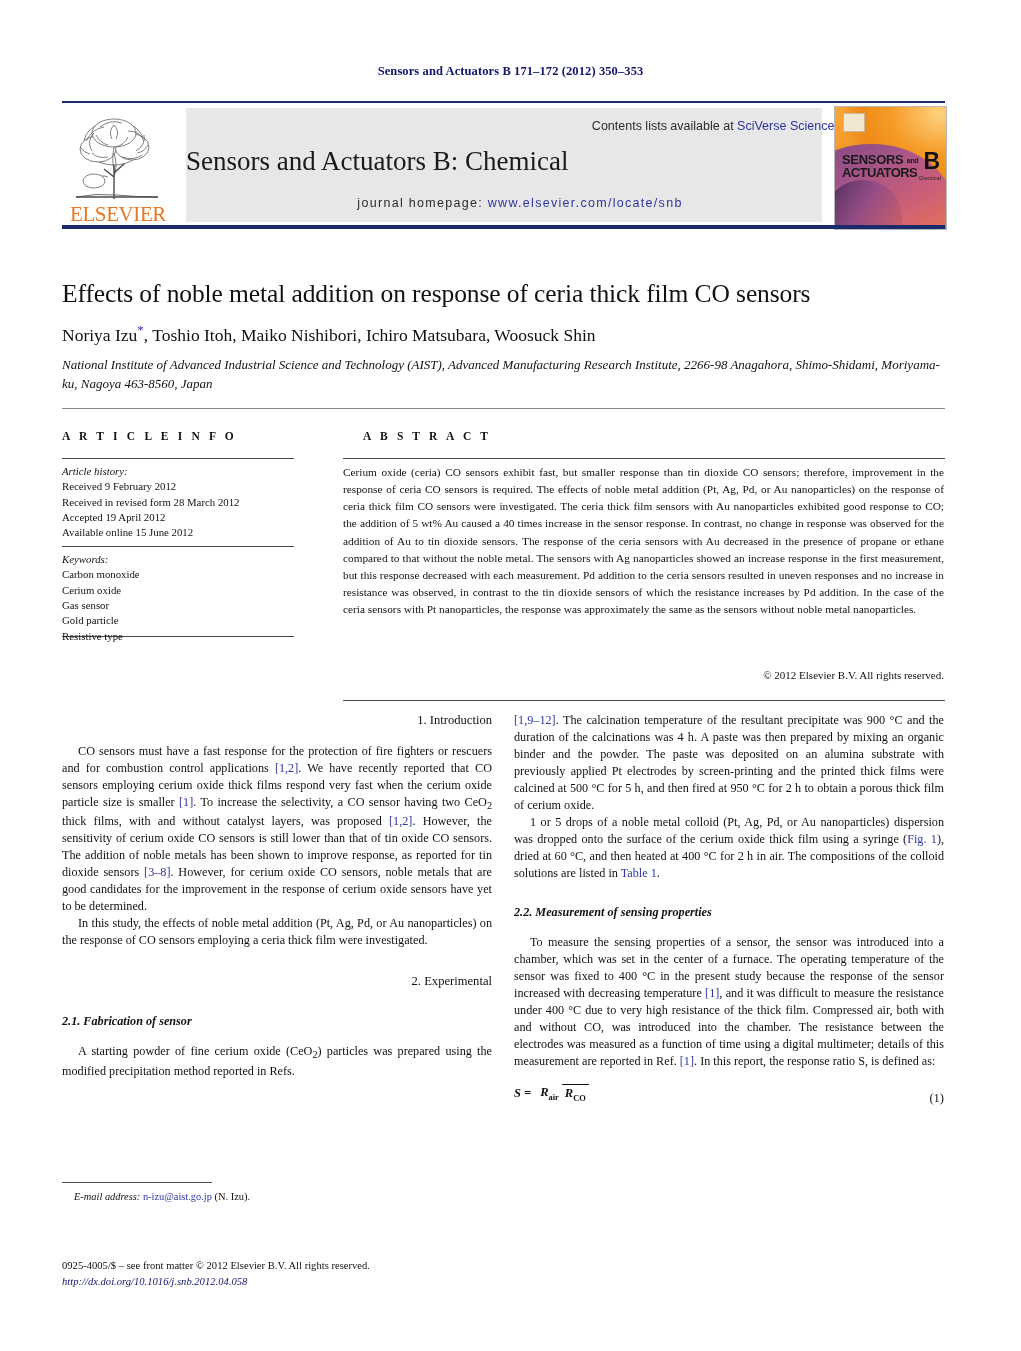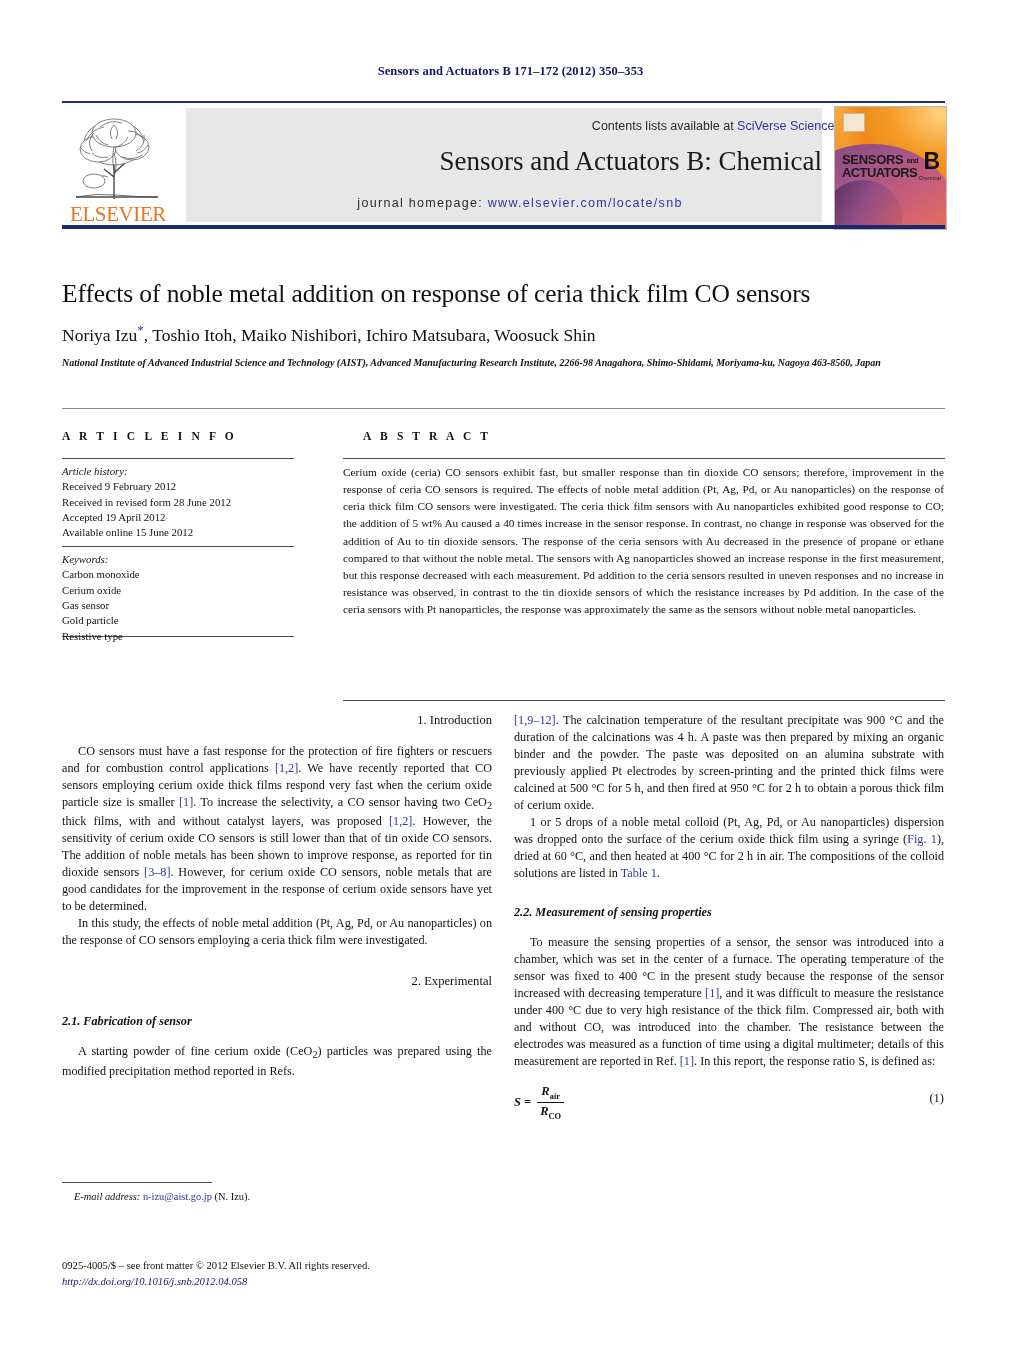--- a/index.html
+++ b/index.html
@@ -79,21 +79,21 @@
     color: #2b2b2b;
     padding-left: 45px;
   }
   .contents-line .link {
     color: #2f35a0;
   }
   .journal-title {
     position: absolute;
     left: 0; top: 38px;
     width: 636px;
-    text-align: right;
+    text-align: left;
     font-family: "Liberation Serif", serif;
     font-size: 27px;
     color: #1a1a1a;
   }
   .homepage-line {
     position: absolute;
     left: 16px; top: 88px;
     width: 636px;
     text-align: center;
     font-family: "Liberation Sans", sans-serif;
@@ -201,22 +201,22 @@
     font-size: 17.5px;
     color: #111;
   }
   .authors .star { color: #2f35a0; font-size: 13px; vertical-align: super; }
   .affiliation {
     position: absolute;
     left: 62px; top: 356px;
     width: 880px;
     font-family: "Liberation Serif", serif;
     font-style: italic;
-    font-weight: bold;
-    font-size: 10px;
+    font-weight: normal;
+    font-size: 13px;
     line-height: 1.45;
     color: #111;
   }
 
   
   .info-abstract-rule-top {
     position: absolute;
     left: 62px; top: 408px;
     width: 883px; height: 1px;
     background: #8a8a8a;
@@ -330,21 +330,21 @@
   .eq-body {
     position: absolute;
     left: 0; top: 0;
     display: flex;
     align-items: center;
     font-style: italic;
     font-weight: bold;
   }
   .frac {
     display: inline-flex;
-    flex-direction: column;
+    flex-direction: row;
     align-items: center;
     margin-left: 6px;
     vertical-align: middle;
     line-height: 1.12;
   }
   .frac .num { padding: 0 3px 1px 3px; }
   .frac .den { padding: 1px 3px 0 3px; border-top: 1.3px solid #111; }
   .frac sub, .eq-body sub { font-size: 8.4px; font-style: normal; }
   .eq-num {
     position: absolute;
@@ -460,35 +460,36 @@
 
   <div class="ai-rule l1"></div>
   <div class="ai-rule l2"></div>
   <div class="ai-rule l3"></div>
   <div class="ai-rule r1"></div>
   <div class="ai-rule r2"></div>
 
   <div class="history">
     <div class="hdr">Article history:</div>
     <div>Received 9 February 2012</div>
-    <div>Received in revised form 28 June 2012</div>
+    <div>Received in revised form 28 March 2012</div>
     <div>Accepted 19 April 2012</div>
     <div>Available online 15 June 2012</div>
   </div>
 
   <div class="keywords">
     <div class="hdr">Keywords:</div>
     <div>Carbon monoxide</div>
     <div>Cerium oxide</div>
     <div>Gas sensor</div>
     <div>Gold particle</div>
     <div>Resistive type</div>
   </div>
 
   <div class="abstract">Cerium oxide (ceria) CO sensors exhibit fast, but smaller response than tin dioxide CO sensors; therefore, improvement in the response of ceria CO sensors is required. The effects of noble metal addition (Pt, Ag, Pd, or Au nanoparticles) on the response of ceria thick film CO sensors were investigated. The ceria thick film sensors with Au nanoparticles exhibited good response to CO; the addition of 5 wt% Au caused a 40 times increase in the sensor response. In contrast, no change in response was observed for the addition of Au to tin dioxide sensors. The response of the ceria sensors with Au decreased in the presence of propane or ethane compared to that without the noble metal. The sensors with Ag nanoparticles showed an increase response in the first measurement, but this response decreased with each measurement. Pd addition to the ceria sensors resulted in uneven responses and no increase in resistance was observed, in contrast to the tin dioxide sensors of which the resistance increases by Pd addition. In the case of the ceria sensors with Pt nanoparticles, the response was approximately the same as the sensors without noble metal nanoparticles.</div>
+  <div class="copyright">© 2012 Elsevier B.V. All rights reserved.</div>
 
   <div class="col left">
     <div class="sec-h">1.  Introduction</div>
     <p class="body"><span>CO sensors must have a fast response for the protection of fire fighters or rescuers and for combustion control applications </span><span class="cite">[1,2]</span><span>. We have recently reported that CO sensors employing cerium oxide thick films respond very fast when the cerium oxide particle size is smaller </span><span class="cite">[1]</span><span>. To increase the selectivity, a CO sensor having two CeO</span><sub>2</sub><span> thick films, with and without catalyst layers, was proposed </span><span class="cite">[1,2]</span><span>. However, the sensitivity of cerium oxide CO sensors is still lower than that of tin oxide CO sensors. The addition of noble metals has been shown to improve response, as reported for tin dioxide sensors </span><span class="cite">[3–8]</span><span>. However, for cerium oxide CO sensors, noble metals that are good candidates for the improvement in the response of cerium oxide sensors have yet to be determined.</span></p>
     <p class="body">In this study, the effects of noble metal addition (Pt, Ag, Pd, or Au nanoparticles) on the response of CO sensors employing a ceria thick film were investigated.</p>
 
     <div class="sec-h spaced">2.  Experimental</div>
     <div class="subsec-h">2.1.  Fabrication of sensor</div>
     <p class="body"><span>A starting powder of fine cerium oxide (CeO</span><sub>2</sub><span>) particles was prepared using the modified precipitation method reported in Refs. </span></p>
   </div>

